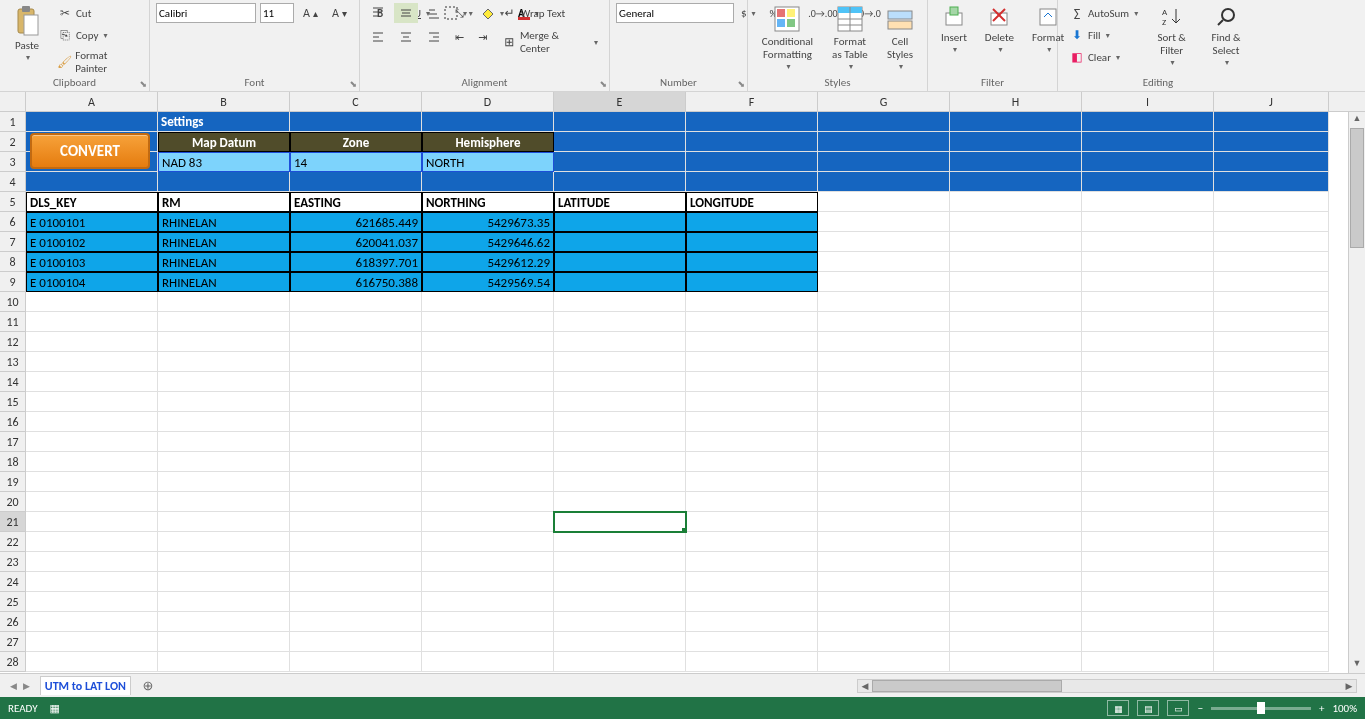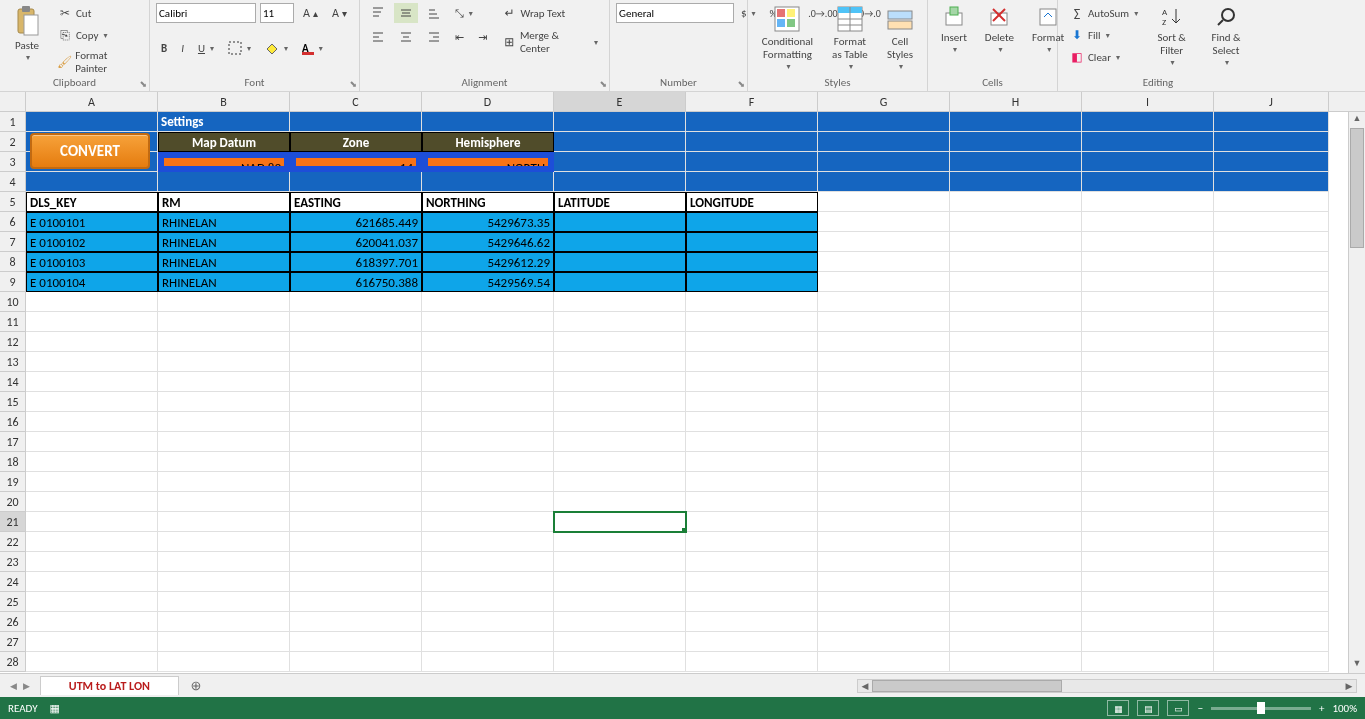--- a/index.html
+++ b/index.html
@@ -28,32 +28,32 @@
 .col-h.active { background:#d6d6d6; }
 .rows { flex:1; overflow:hidden; position:relative; }
 .row { display:flex; height:20px; }
 .row-h { width:26px; border-right:1px solid #ccc; border-bottom:1px solid #ccc; background:#f0f0f0; text-align:center; font-size:12px; color:#333; line-height:20px; }
 .row-h.active { background:#d6d6d6; }
 .cell { border-right:1px solid #e0e0e0; border-bottom:1px solid #e0e0e0; padding:0 3px; font-size:13px; line-height:20px; overflow:hidden; white-space:nowrap; }
 .blue-band { background:#1565c0; }
 .settings-cell { color:#fff; background:#1565c0; font-weight:600; }
 .convert-btn { background:linear-gradient(#f7a23a,#e57c0f); color:#fff; font-weight:700; font-size:15px; border:2px solid #c26a11; border-radius:4px; text-align:center; display:flex; align-items:center; justify-content:center; cursor:pointer; box-shadow:inset 0 1px 0 rgba(255,255,255,.4); }
 .settings-header { background:#504c2a; color:#fff; text-align:center; font-weight:600; border:1px solid #000; }
-.settings-val { background:#f97316; text-align:right; border:6px solid #1d4ed8; font-weight:500; }
+.settings-val { background:#7dd3fc; text-align:left; border:1px solid #1d4ed8; font-weight:500; }
 .data-header { font-weight:700; border:1px solid #000; background:#fff; }
 .data-cell { border:1px solid #000; background:#0ea5e9; }
 .num { text-align:right;padding-left:34px; }
 .selected-cell { outline:2px solid #1a7f37; outline-offset:-1px; position:relative; }
 .selected-cell::after { content:""; position:absolute; right:-2px; bottom:-2px; width:5px; height:5px; background:#1a7f37; }
 
 
 .tab-bar { height:24px; background:#f0f0f0; border-top:1px solid #ccc; display:flex; align-items:center; padding:0 8px; gap:8px; }
 .nav-arrows { display:flex; gap:2px; color:#888; font-size:9px; }
 .nav-arrows span { cursor:pointer; padding:0 2px; }
-.sheet-tab { background:#fff; border:1px solid #ccc; border-bottom:none; padding:2px 28px; font-size:12px; font-weight:600; color:#b91c1c; cursor:pointer; }
+.sheet-tab { background:#fff; border:1px solid #ccc; border-bottom:none; padding:2px 4px; font-size:12px; font-weight:600; color:#1d4ed8; cursor:pointer; }
 .add-tab { width:18px; height:18px; border-radius:50%; display:flex; align-items:center; justify-content:center; font-size:13px; color:#666; cursor:pointer; }
 .hscroll-track { flex:1; margin-left:auto; height:14px; display:flex; align-items:center; justify-content:flex-end; }
 .hscroll { width:500px; height:14px; background:#e8e8e8; border:1px solid #ccc; display:flex; align-items:center; }
 .hscroll-thumb { width:190px; height:12px; background:#cacaca; border:1px solid #aaa; }
 .hscroll-arrow { width:14px; text-align:center; font-size:9px; color:#666; cursor:pointer; }
 
 
 .status { height:22px; background:#217346; color:#fff; display:flex; align-items:center; padding:0 8px; font-size:11px; gap:12px; }
 .status-right { margin-left:auto; display:flex; align-items:center; gap:8px; }
 .view-btn { width:22px; height:16px; border:1px solid rgba(255,255,255,.5); display:flex; align-items:center; justify-content:center; cursor:pointer; font-size:9px; }
@@ -105,21 +105,21 @@
           <span class="icon-box" style="color:#d89a3d">🖌</span>
           <span>Format Painter</span>
         </div>
       </div>
     </div>
     <div class="group-label">Clipboard</div>
     <span class="launcher">⬊</span>
   </div>
 
   <div class="group" style="width:210px">
-    <div class="group-content" style="flex-direction:column;gap:13px">
+    <div class="group-content" style="flex-direction:row;gap:20px">
       <div class="small-row">
         <input class="font-sel" style="width: 100px;" value="Calibri">
         <input class="font-sel" style="width: 34px;" value="11">
         <span class="small-btn" style="font-size:12px">A<sup>▴</sup></span>
         <span class="small-btn" style="font-size:12px">A<sup>▾</sup></span>
       </div>
       <div class="small-row">
         <span class="small-btn">
               <b>B</b>
             </span>
@@ -300,21 +300,21 @@
       </div>
       <div class="vbtn">
         <svg width="24" height="24">
               <rect x="4" y="4" width="16" height="16" fill="#fff" stroke="#888"></rect>
               <path d="M8 12 L12 8 L16 12" fill="none" stroke="#1976d2"></path>
             </svg>
         <span class="vbtn-label">Format</span>
             <span class="dropdown-arrow">▾</span>
       </div>
     </div>
-    <div class="group-label">Cells</div>
+    <div class="group-label">Filter</div>
   </div>
 
   <div class="group" style="width:200px;border-right:none">
     <div class="group-content">
       <div style="display:flex;flex-direction:column;gap:0">
         <div class="small-btn">
               <span class="icon-box">∑</span>
               <span>AutoSum</span>
               <span class="dropdown-arrow">▾</span>
             </div>

